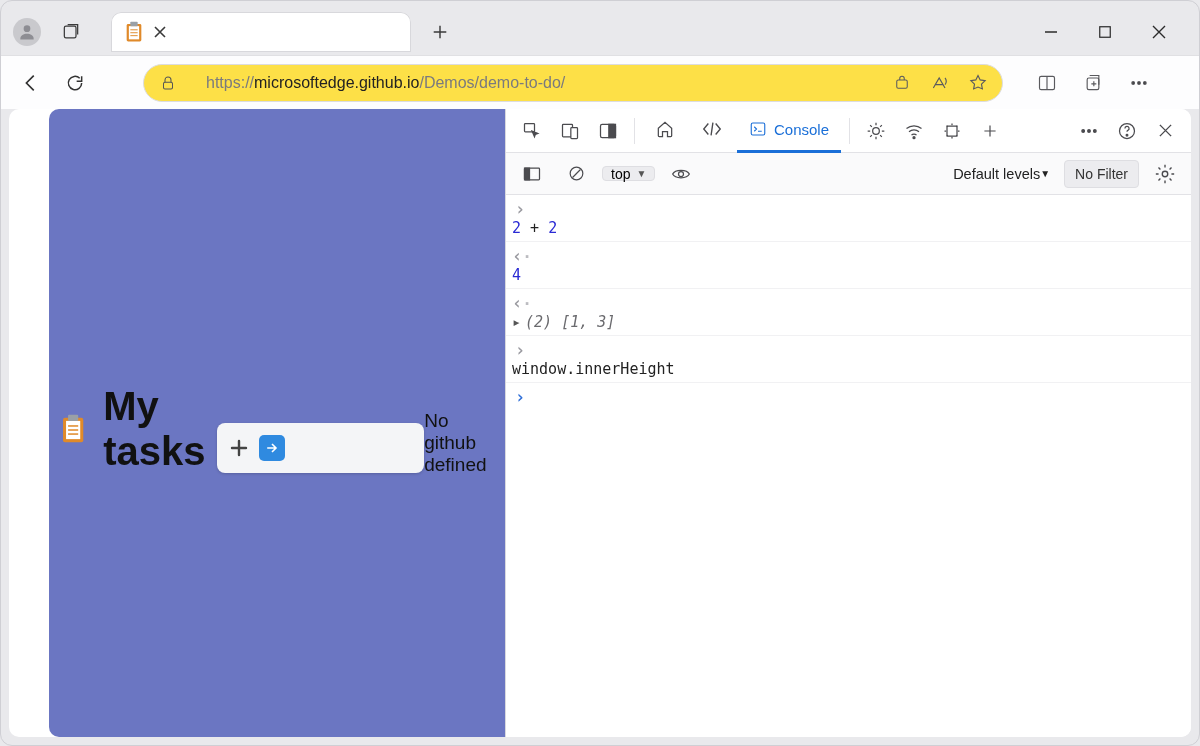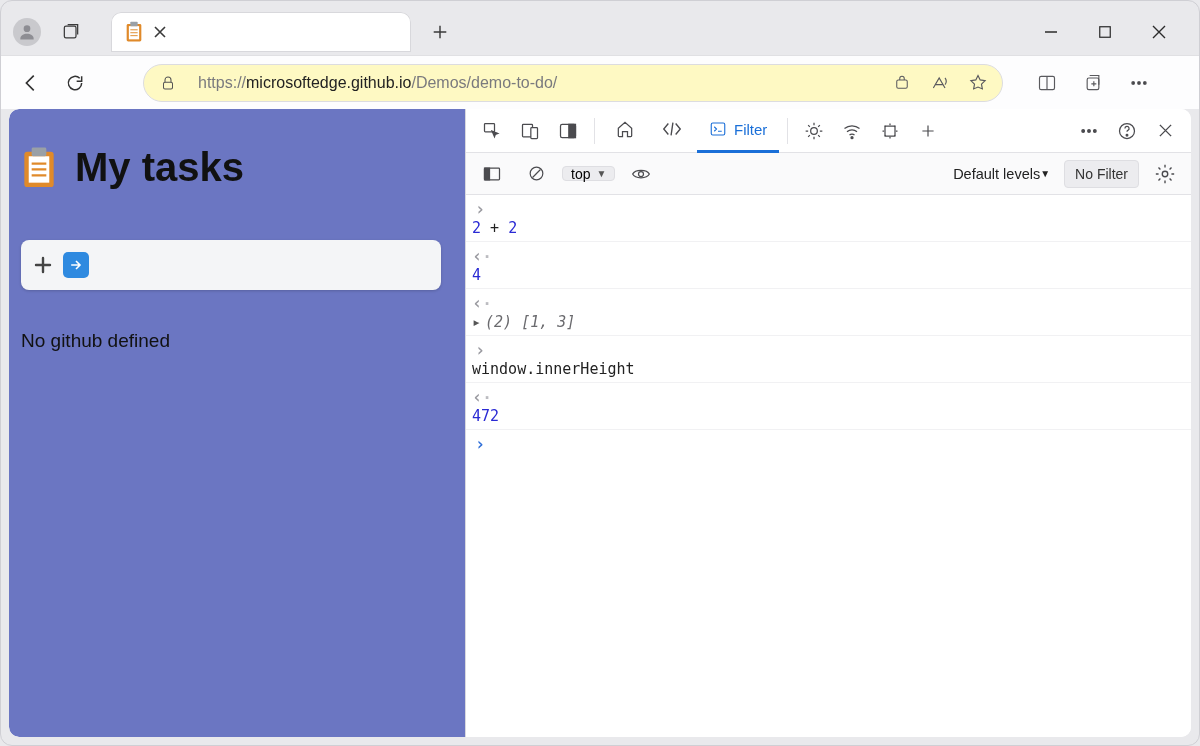--- a/index.html
+++ b/index.html
@@ -20,32 +20,32 @@
   .newtab svg, .tab .close svg { stroke:#3a3a3a; stroke-width:1.6; fill:none;}
   .spacer { flex:1; }
   .winbtns { display:flex; gap:34px; padding-right:20px; align-items:center;}
   .winbtn svg { stroke:#2b2b2b; fill:none; stroke-width:1.4;}
   .winbtn { width:20px; height:20px; display:flex; align-items:center; justify-content:center;}
 
   
   .addrrow { height:54px; background:#fdfdfe; border-top:1px solid #e0e0e3; display:flex; align-items:center; padding:0 14px; gap:12px;}
   .navbtn { width:32px; height:32px; display:flex; align-items:center; justify-content:center; border-radius:6px;}
   .navbtn svg { stroke:#333; fill:none; stroke-width:1.8;}
-  .addrbar { flex:1; height:38px; background:#fef9c3; border:1px solid #dcdce0; border-radius:20px; display:flex; align-items:center; padding:0 14px; gap:20px; max-width:860px;}
+  .addrbar { flex:1; height:38px; background:#fde047; border:1px solid #dcdce0; border-radius:20px; display:flex; align-items:center; padding:0 14px; gap:28px; max-width:860px;}
   .addrbar .lock svg { stroke:#555; fill:none; stroke-width:1.4;}
   .addrbar .url { flex:1; font-size:16px; color:#7a7a7e; white-space:nowrap; }
   .addrbar .url .host { color:#222; }
   .addrbar .right { display:flex; gap:18px; align-items:center;}
   .ricon { width:20px; height:20px; display:flex; align-items:center; justify-content:center;}
   .ricon svg { stroke:#5a5a5e; fill:none; stroke-width:1.4;}
   .edge-icons { display:flex; gap:26px; padding-left:22px; align-items:center; }
 
   
   .content { position:absolute; top:108px; left:8px; right:8px; bottom:8px; display:flex; border-radius:10px; overflow:hidden; background:#fff;}
-  .page { width:456px; background:#6b76c2; padding:24px 12px; display:flex; flex-direction:column; border-radius:10px 0 0 10px;}
+  .page { width:456px; background:#6b76c2; padding:24px 12px; display:flex; align-items:center; border-radius:10px 0 0 10px;margin-left:40px;}
   .page h1 { font-size:40px; font-weight:800; color:#111; display:flex; align-items:center; gap:18px; margin-top:12px;}
   .page .clip { width:36px; height:44px;}
   .addtask { margin-top:50px; width:420px; height:50px; background:#f4f5f7; border-radius:8px; display:flex; align-items:center; padding:0 12px; gap:10px; box-shadow:0 1px 3px rgba(0,0,0,.18);}
   .addtask .plus { width:20px; height:20px;}
   .addtask .txt { flex:1; font-size:18px; color:#333;}
   .addtask .go { width:26px; height:26px; background:#2f8ae0; border-radius:5px; display:flex; align-items:center; justify-content:center;}
   .addtask .go svg { stroke:#fff; fill:none; stroke-width:2;}
   .notasks { margin-top:40px; font-size:19px; color:#111;}
 
   
@@ -261,21 +261,21 @@
       <div class="dt-tab">
           <svg viewBox="0 0 24 24" width="22">
             <path d="M8 6l-5 6 5 6M16 6l5 6-5 6M13 5l-2 14"></path>
           </svg>
         </div>
       <div class="dt-tab active">
         <svg viewBox="0 0 24 24" width="18">
             <rect x="3" y="4" width="18" height="16" rx="2"></rect>
             <path d="M7 9l3 3-3 3M12 15h5"></path>
           </svg>
-        <span>Filter</span>
+        <span>Console</span>
       </div>
       <div class="dt-sep"></div>
       <div class="dt-btn">
           <svg viewBox="0 0 24 24" width="20">
             <circle cx="12" cy="12" r="4"></circle>
             <path d="M2 12h3M19 12h3M12 2v3M12 19v3M5 5l2 2M17 17l2 2M19 5l-2 2M5 19l2-2"></path>
           </svg>
         </div>
       <div class="dt-btn">
           <svg viewBox="0 0 24 24" width="20">
@@ -366,22 +366,18 @@
           <span class="code"><span class="num">4</span></span>
         </div>
         <div class="row">
           <span class="arr out dot"></span>
           <span class="code"><span class="expand">▸</span><span class="obj">(2) </span><span class="obj">[1, 3]</span></span>
         </div>
         <div class="row">
           <span class="arr in"></span>
           <span class="code"><span>window.innerHeight</span></span>
         </div>
-        <div class="row">
-          <span class="arr out dot"></span>
-          <span class="code"><span class="num">472</span></span>
-        </div>
         <div class="row noborder prompt">
           <span class="arr in"></span>
         </div>
       </div>
   </div>
 </div>
 
 </body></html>

